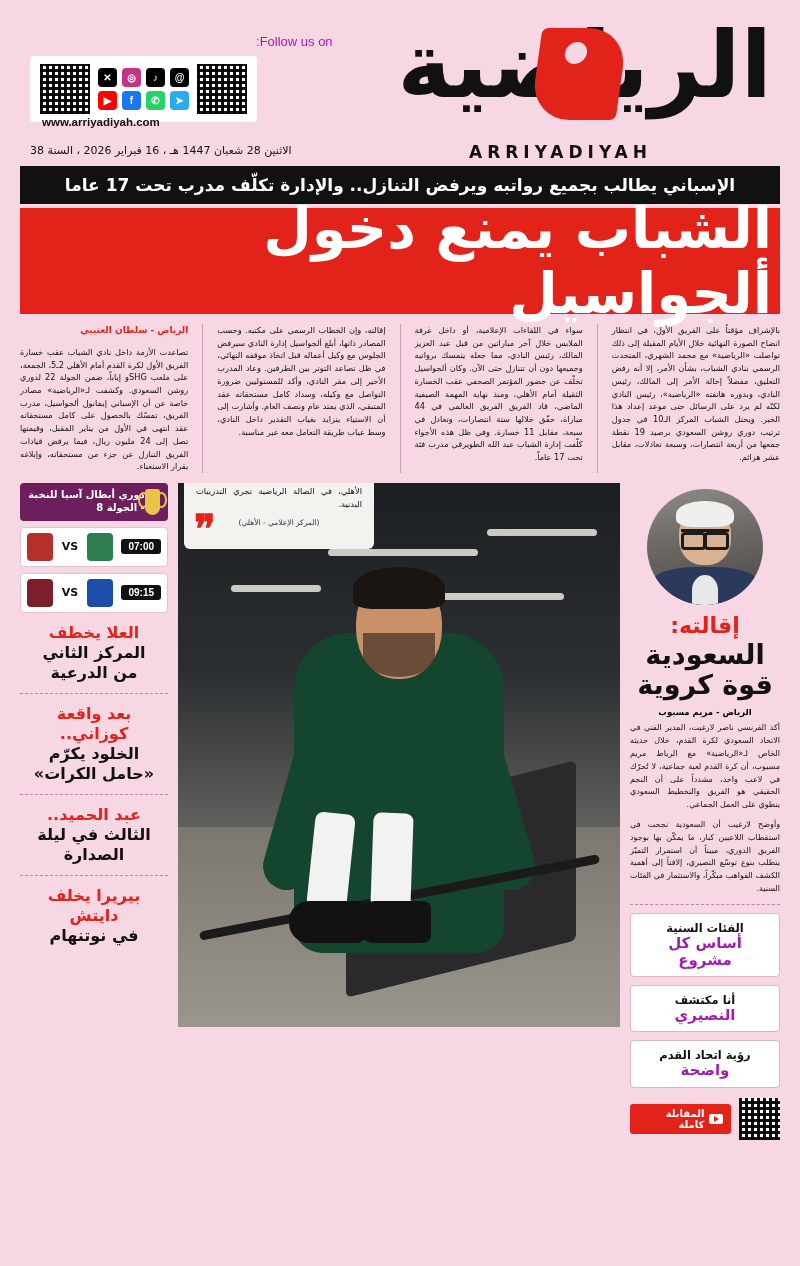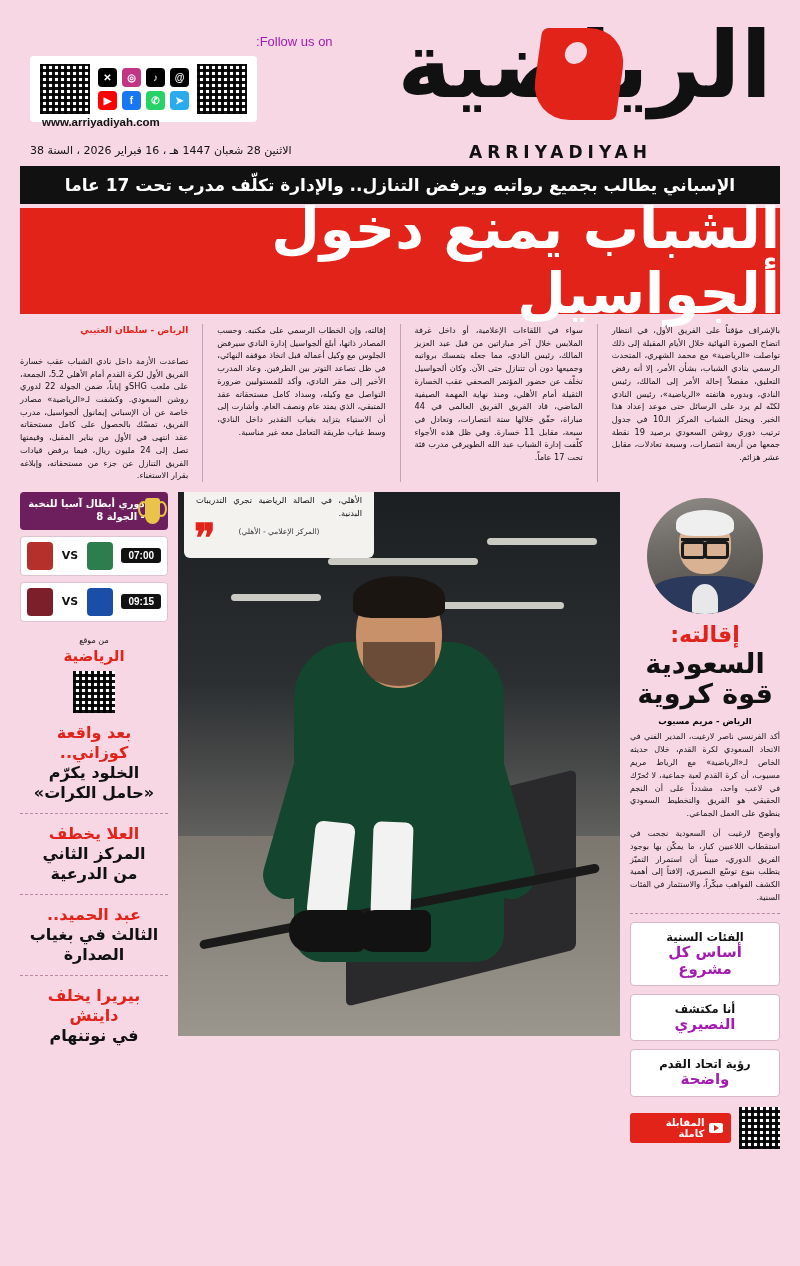--- a/index.html
+++ b/index.html
@@ -70,27 +70,27 @@
     margin: 0 20px; background: #111; color: #fff; height: 38px;
     display: flex; align-items: center; justify-content: center;
     font-size: 17px; font-weight: bold;
   }
 
   
   .headline-band {
     margin: 4px 20px 0 20px; background: #e2231a; color: #fff;
     height: 106px; display: flex; align-items: center; justify-content: center;
   }
-  .headline-band h1 { margin: 0; font-size: 56px; font-weight: bold; letter-spacing: -1px; }
+  .headline-band h1 { margin: 8px; font-size: 56px; font-weight: bold; letter-spacing: -1px; }
 
   
   .lead { margin: 10px 20px 0 20px; display: flex; gap: 14px; }
   .lead .col { flex: 1; font-size: 8.2px; line-height: 1.55; color: #111; text-align: justify; }
   .lead .col.byline-col { position: relative; }
-  .byline { color: #e2231a; font-weight: bold; font-size: 9px; margin-bottom: 17px; }
+  .byline { color: #e2231a; font-weight: bold; font-size: 9px; margin-bottom: 8px; }
   .lead .sep { width: 1px; background: #c99fb2; }
 
   
   .body-grid { display: flex; margin: 10px 20px 0 20px; gap: 10px; }
   .col-right { width: 150px; }
   .col-center { flex: 1; }
   .col-left { width: 148px; }
 
   
   .portrait {
@@ -359,42 +359,37 @@
         <span class="fx-badge" style="background:#b5302a"></span>
       </div>
 
       <div class="fixture">
         <span class="fx-time">09:15</span>
         <span class="fx-badge" style="background:#1a4ea8"></span>
         <span class="fx-vs">VS</span>
         <span class="fx-badge" style="background:#7d1f2b"></span>
       </div>
 
-      <div class="site-box">
-        <div class="lbl">من موقع</div>
-        <div class="brand">الرياضية</div>
-        <div class="qr-sm" style="margin:6px auto 0 auto"></div>
+
+      <div class="news-item">
+        <div class="t"><span class="red">العلا يخطف</span></div>
+        <div class="t">المركز الثاني</div>
+        <div class="t">من الدرعية</div>
       </div>
 
       <div class="news-item">
         <div class="t"><span class="red">بعد واقعة</span></div>
         <div class="t"><span class="red">كوزاني..</span></div>
         <div class="t">الخلود يكرّم</div>
         <div class="t">«حامل الكرات»</div>
       </div>
 
       <div class="news-item">
-        <div class="t"><span class="red">العلا يخطف</span></div>
-        <div class="t">المركز الثاني</div>
-        <div class="t">من الدرعية</div>
-      </div>
-
-      <div class="news-item">
         <div class="t"><span class="red">عبد الحميد..</span></div>
-        <div class="t">الثالث في بغياب</div>
+        <div class="t">الثالث في ليلة</div>
         <div class="t">الصدارة</div>
       </div>
 
       <div class="news-item" style="border-bottom:none">
         <div class="t"><span class="red">بيريرا يخلف</span></div>
         <div class="t"><span class="red">دايتش</span></div>
         <div class="t">في نوتنهام</div>
       </div>
     </div>
 

